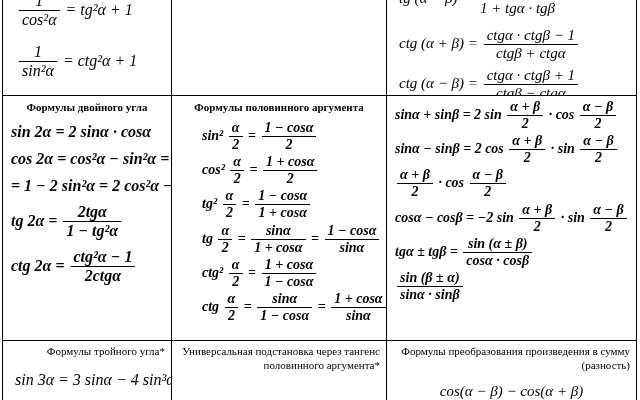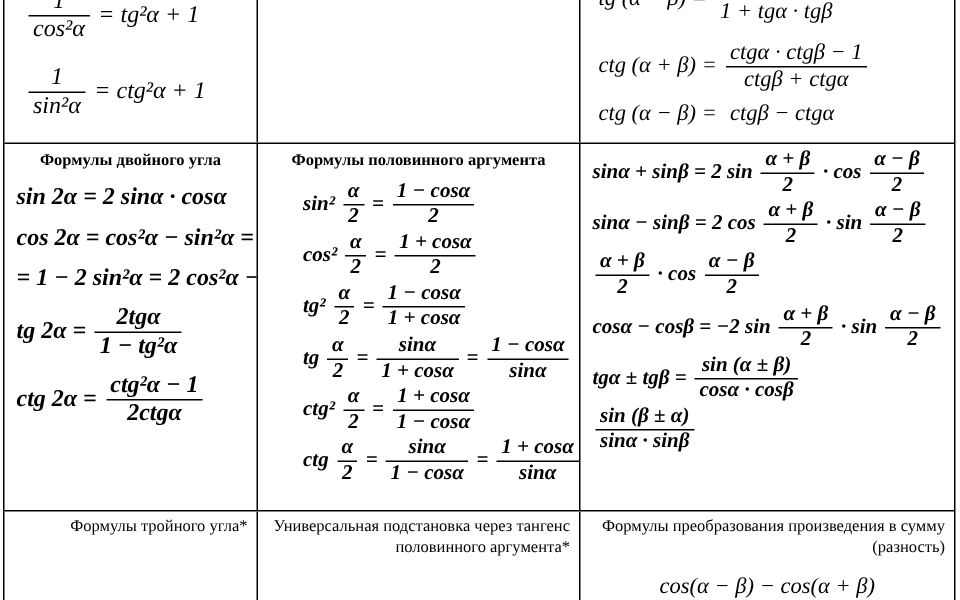--- a/index.html
+++ b/index.html
@@ -60,21 +60,21 @@
         <div class="cell-body">
             <div class="formula"><span class="frac"><span class="num">1</span><span class="den">cos²α</span></span><span class="mtext"> = tg²α + 1</span></div>
             <div class="formula"><span class="frac"><span class="num">1</span><span class="den">sin²α</span></span><span class="mtext"> = ctg²α + 1</span></div>
           </div>
       </div>
       <div class="cell c2 b1c2"></div>
       <div class="cell c3 b1c3">
         <div class="cell-body">
             <div class="formula"><span class="mtext">tg (α − β) = </span><span class="frac"><span class="num">&nbsp;</span><span class="den">1 + tgα · tgβ</span></span></div>
             <div class="formula"><span class="mtext">ctg (α + β) = </span><span class="frac"><span class="num">ctgα · ctgβ − 1</span><span class="den">ctgβ + ctgα</span></span></div>
-            <div class="formula"><span class="mtext">ctg (α − β) = </span><span class="frac"><span class="den">ctgβ − ctgα</span></span></div>
+            <div class="formula"><span class="mtext">ctg (α − β) = </span><span class="frac"><span class="num">ctgα · ctgβ + 1</span><span class="den">ctgβ − ctgα</span></span></div>
           </div>
       </div>
     </div>
 
     <div class="band band2">
       <div class="cell c1 b2c1">
         <div class="cell-header">Формулы двойного угла</div>
         <div class="cell-body">
             <div class="formula"><span class="mtext">sin 2α = 2 sinα · cosα</span></div>
             <div class="formula"><span class="mtext">cos 2α = cos²α − sin²α =</span></div>
@@ -102,20 +102,23 @@
             <div class="formula"><span class="mtext">cosα − cosβ = −2 sin </span><span class="frac"><span class="num">α + β</span><span class="den">2</span></span><span class="mtext"> · sin </span><span class="frac"><span class="num">α − β</span><span class="den">2</span></span></div>
             <div class="formula"><span class="mtext">tgα ± tgβ = </span><span class="frac"><span class="num">sin (α ± β)</span><span class="den">cosα · cosβ</span></span></div>
             <div class="formula"><span class="frac"><span class="num">sin (β ± α)</span><span class="den">sinα · sinβ</span></span></div>
           </div>
       </div>
     </div>
 
     <div class="band band3">
       <div class="cell c1 b3c1">
         <div class="cell-header">Формулы тройного угла*</div>
+        <div class="cell-body">
+            <div class="formula"><span class="mtext">sin 3α = 3 sinα − 4 sin³α</span></div>
+          </div>
       </div>
       <div class="cell c2 b3c2">
         <div class="cell-header">Универсальная подстановка через тангенс половинного аргумента*</div>
         <div class="cell-body"></div>
       </div>
       <div class="cell c3 b3c3">
         <div class="cell-header">Формулы преобразования произведения в сумму (разность)</div>
         <div class="cell-body">
             <div class="formula"><span class="mtext">cos(α − β) − cos(α + β)</span></div>
           </div>

